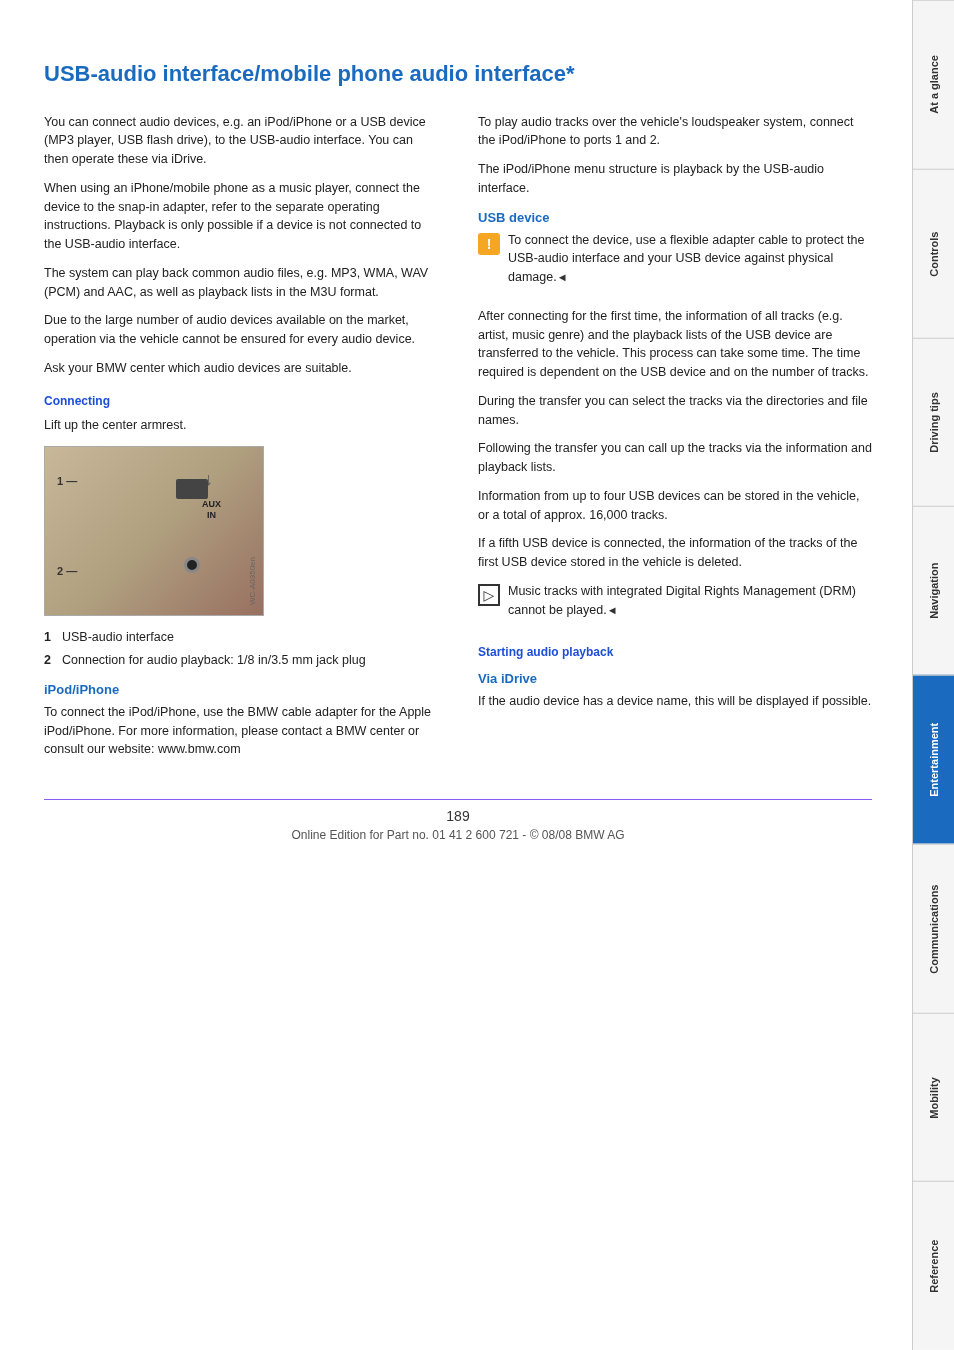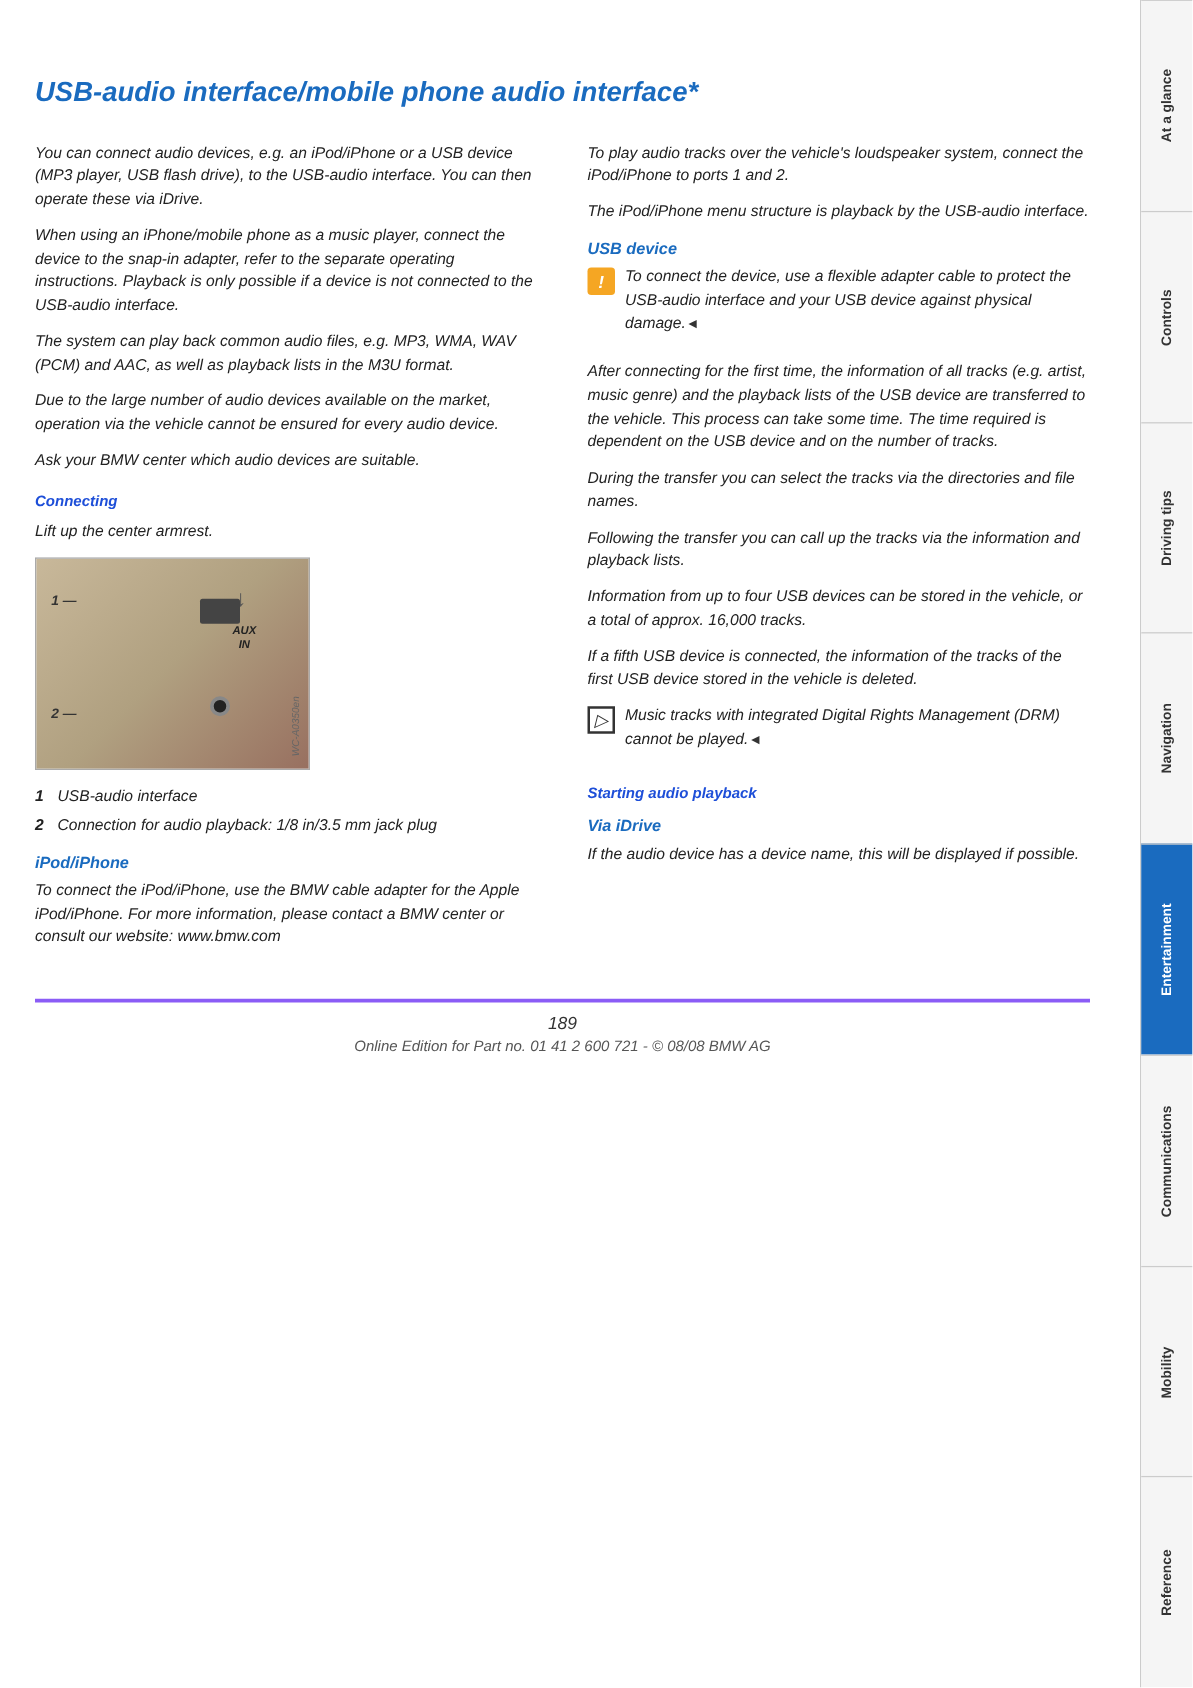--- a/index.html
+++ b/index.html
@@ -8,23 +8,22 @@
       font-size: 13px;
       background: #fff;
       width: 954px;
       min-height: 1350px;
       display: flex;
       flex-direction: row;
     }
 
     .main-content {
       flex: 1;
-      padding: 60px 40px 40px 28px;
+      padding: 60px 40px 40px 44px;
       position: relative;
-      font-style: italic;
     }
 
     .sidebar {
       width: 42px;
       display: flex;
       flex-direction: column;
       border-left: 1px solid #ccc;
     }
 
     .sidebar-tab {
@@ -199,21 +198,21 @@
     }
 
     .backtri {
       display: inline-block;
       color: #333;
       font-size: 11px;
     }
 
     .page-footer {
       text-align: center;
-      border-top: 3px solid #8b5cf6;
+      border-top: 1px solid #8b5cf6;
       padding-top: 8px;
       margin-top: 30px;
       font-size: 12px;
       color: #555;
     }
 
     .page-number {
       font-size: 14px;
       font-weight: normal;
       color: #333;

